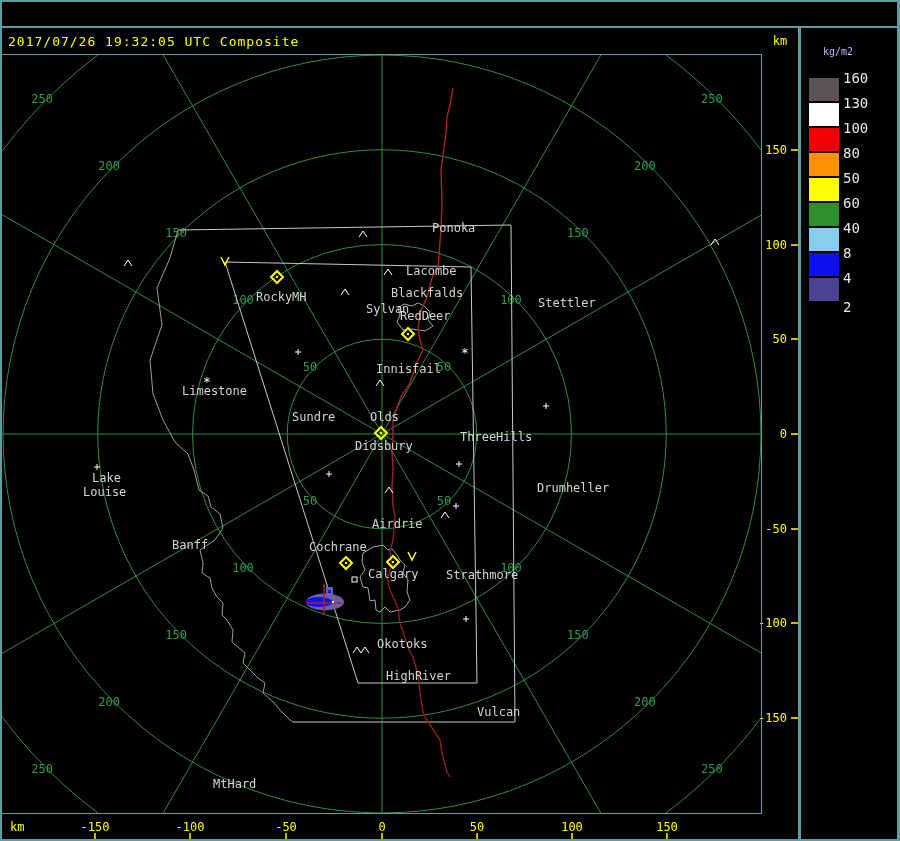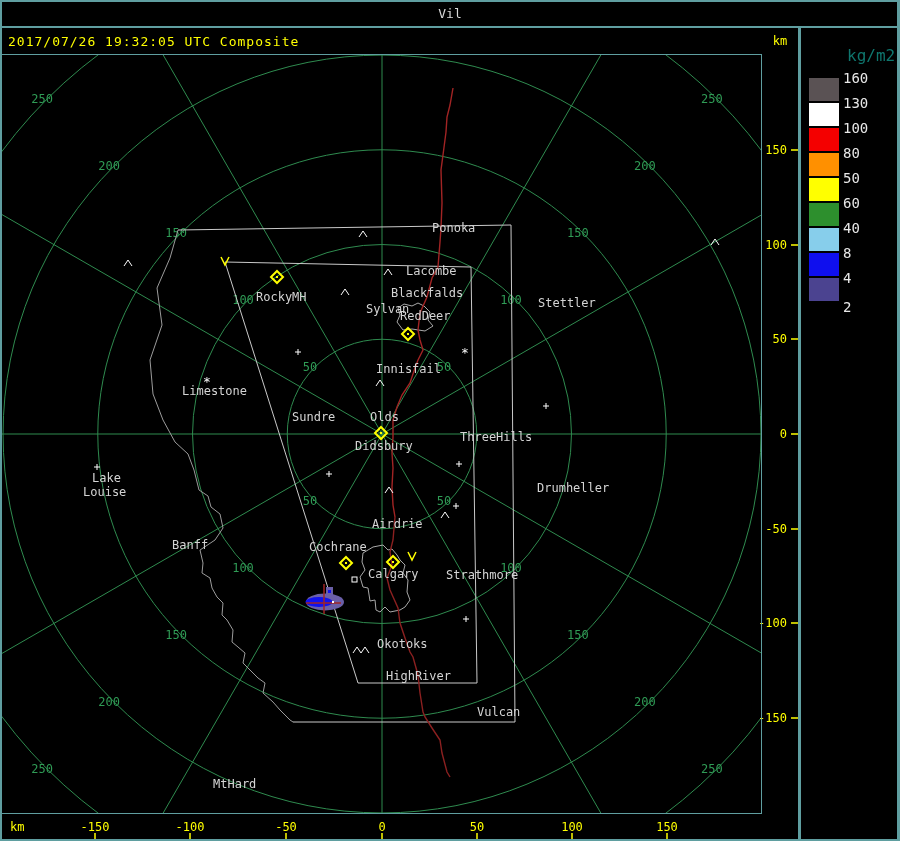--- a/index.html
+++ b/index.html
@@ -8,33 +8,30 @@
   .abs{position:absolute;}
   .teal{background:#5f9ea0;}
   #title-bar{left:0;top:0;width:900px;height:26px;display:flex;align-items:center;justify-content:center;
              color:#d8d8d8;font-size:13px;}
   #timestamp{left:8px;top:28px;height:26px;display:flex;align-items:center;
              color:#ffff00;font-size:13px;letter-spacing:1px;}
   #km-top{left:762px;top:28px;width:36px;height:26px;display:flex;align-items:center;justify-content:center;
           color:#ffff00;font-size:12px;}
   #plot-svg{left:0;top:0;}
   #legend-panel{left:801px;top:28px;width:98px;height:811px;background:#000;}
-  #legend-title{position:absolute;left:46px;top:18px;color:#0f766e;font-size:16px;}
+  #legend-title{position:absolute;left:22px;top:18px;color:#c4b5fd;font-size:10px;}
   .sw{position:absolute;left:8px;width:30px;height:23px;}
   .swlab{position:absolute;left:42px;width:40px;height:12px;color:#e8e8e8;font-size:14px;line-height:12px;}
   svg text{font-family:"DejaVu Sans Mono",monospace;}
 </style>
 </head>
 <body>
 
 <div id="app">
 
-  <div id="title-bar" class="abs">
-    <span>Vil</span>
-  </div>
 
   <div id="timestamp" class="abs">2017/07/26 19:32:05 UTC Composite</div>
   <div id="km-top" class="abs">km</div>
 
   <svg id="plot-svg" class="abs" width="900" height="841">
       <defs>
         <clipPath id="gridclip">
           <rect x="0" y="55" width="762" height="758"></rect>
         </clipPath>
       </defs>

